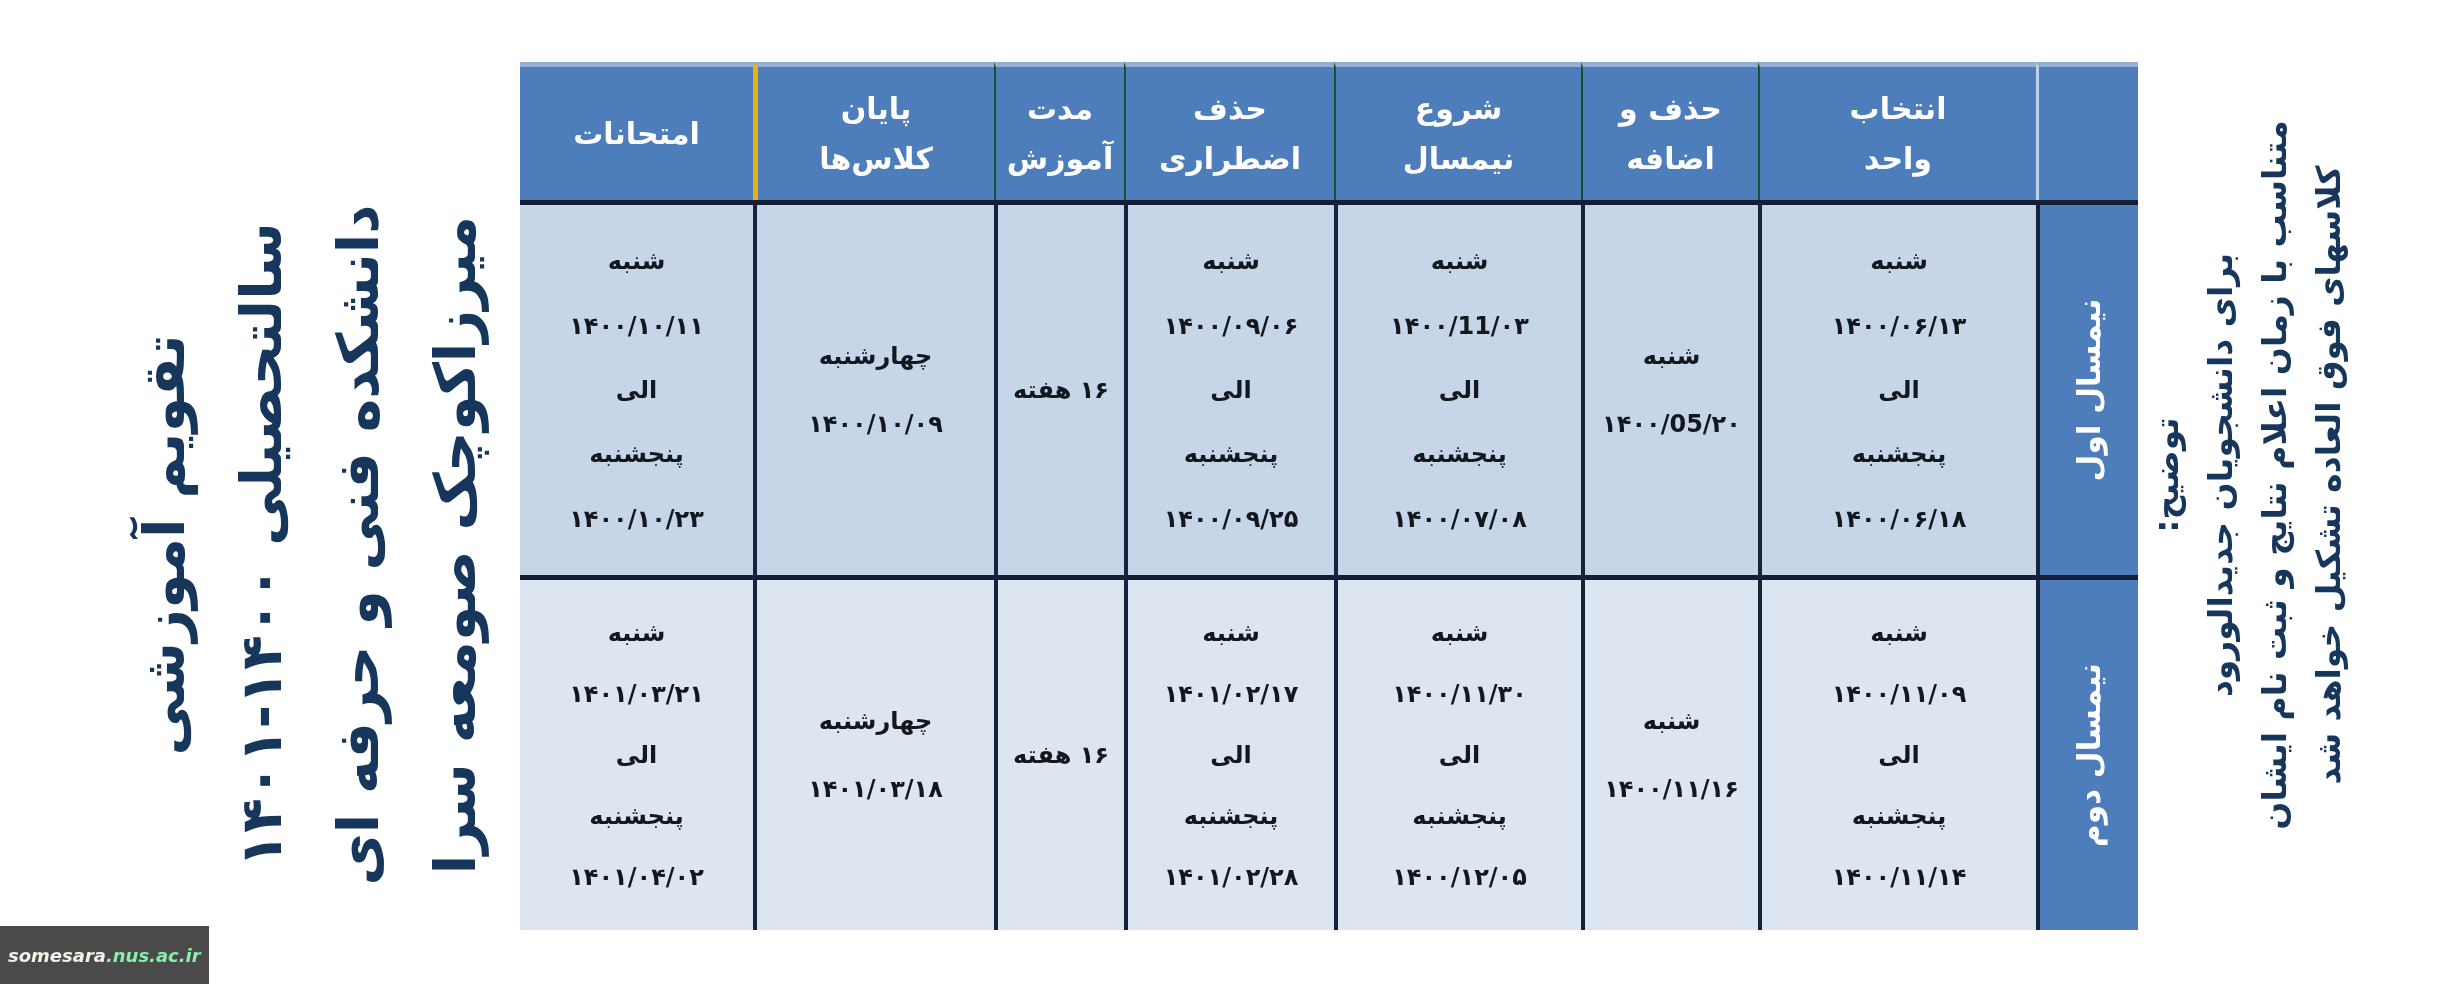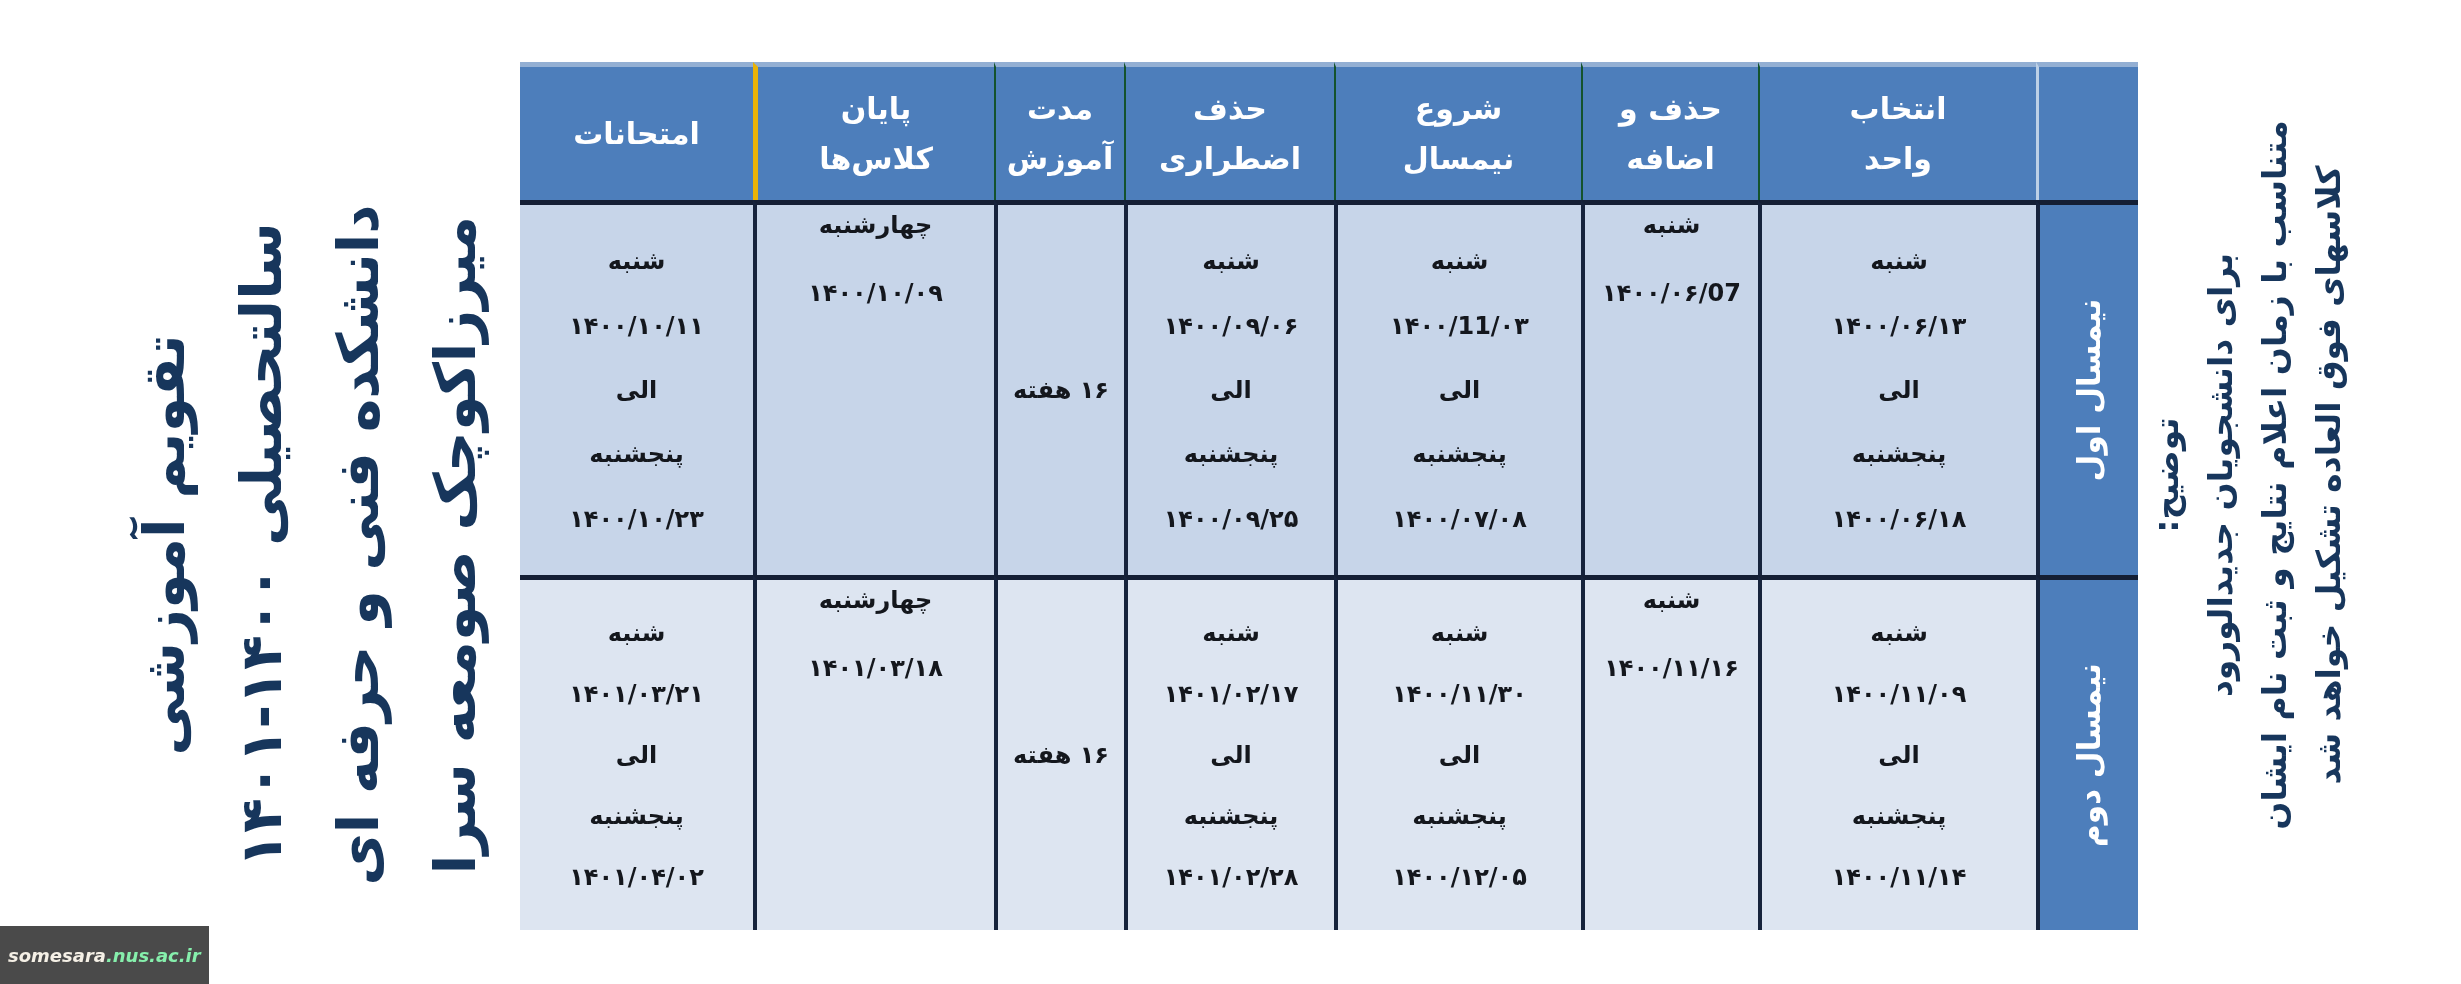--- a/index.html
+++ b/index.html
@@ -55,21 +55,21 @@
     display:flex;flex-direction:column;align-items:center;
     font-size:24px;font-weight:bold;color:#14171d;direction:rtl;
     border-left:4px solid #16233c;
     border-top:5px solid #141f35;
     padding:6px 2px;
   }
   .dcell.first{border-left:none;}
   .row1{background:#c7d5e9;}
   .row2{background:#dde5f1;}
   .lines5{justify-content:space-evenly;}
-  .lines2{justify-content:flex-start;row-gap:40px;}
+  .lines2{justify-content:center;row-gap:40px;}
   .lines1{justify-content:center;}
   .dcell .cline{white-space:nowrap;}
 
   .sem-cell{
     background:#4d7ebb;
     border-left:4px solid #16233c;border-top:5px solid #141f35;
     display:flex;align-items:center;justify-content:center;
   }
   .sem-label{
     transform:rotate(-90deg);
@@ -162,21 +162,21 @@
     </div>
     <div class="dcell row1 lines5">
       <div class="cline">شنبه</div>
       <div class="cline">۱۴۰۰/11/۰۳</div>
       <div class="cline">الی</div>
       <div class="cline">پنجشنبه</div>
       <div class="cline">۱۴۰۰/۰۷/۰۸</div>
     </div>
     <div class="dcell row1 lines2">
       <div class="cline">شنبه</div>
-      <div class="cline">۱۴۰۰/۰۶/07</div>
+      <div class="cline">۱۴۰۰/05/۲۰</div>
     </div>
     <div class="dcell row1 lines5">
       <div class="cline">شنبه</div>
       <div class="cline">۱۴۰۰/۰۶/۱۳</div>
       <div class="cline">الی</div>
       <div class="cline">پنجشنبه</div>
       <div class="cline">۱۴۰۰/۰۶/۱۸</div>
     </div>
     <div class="sem-cell">
       <div class="sem-label">نیمسال اول</div>

